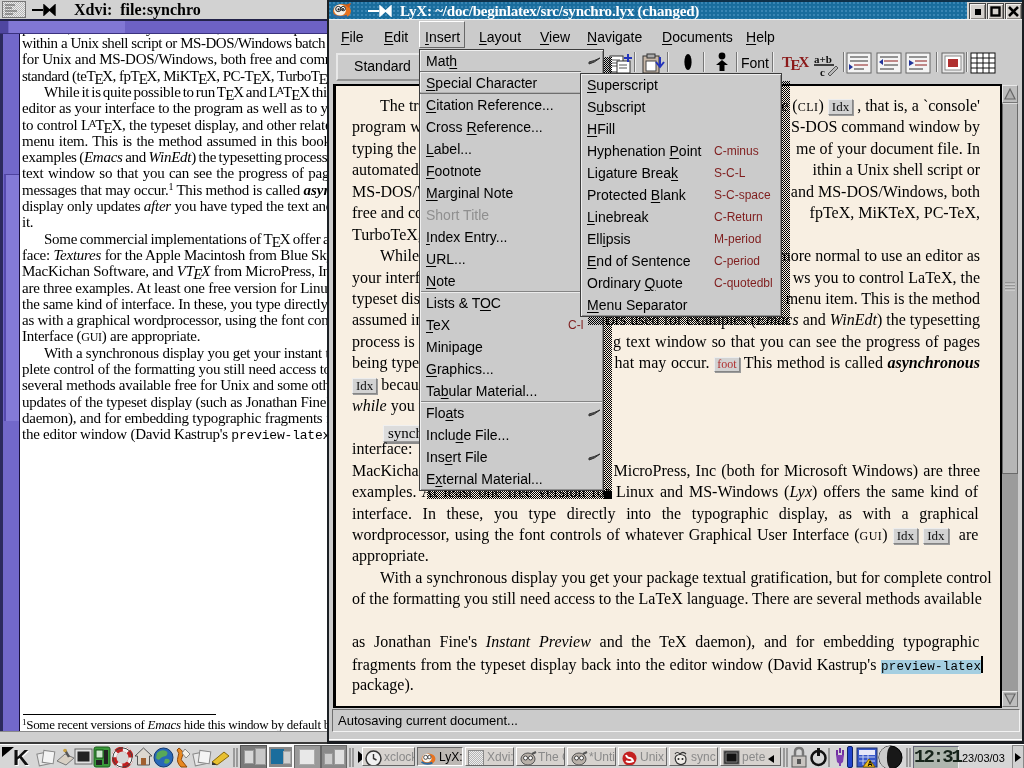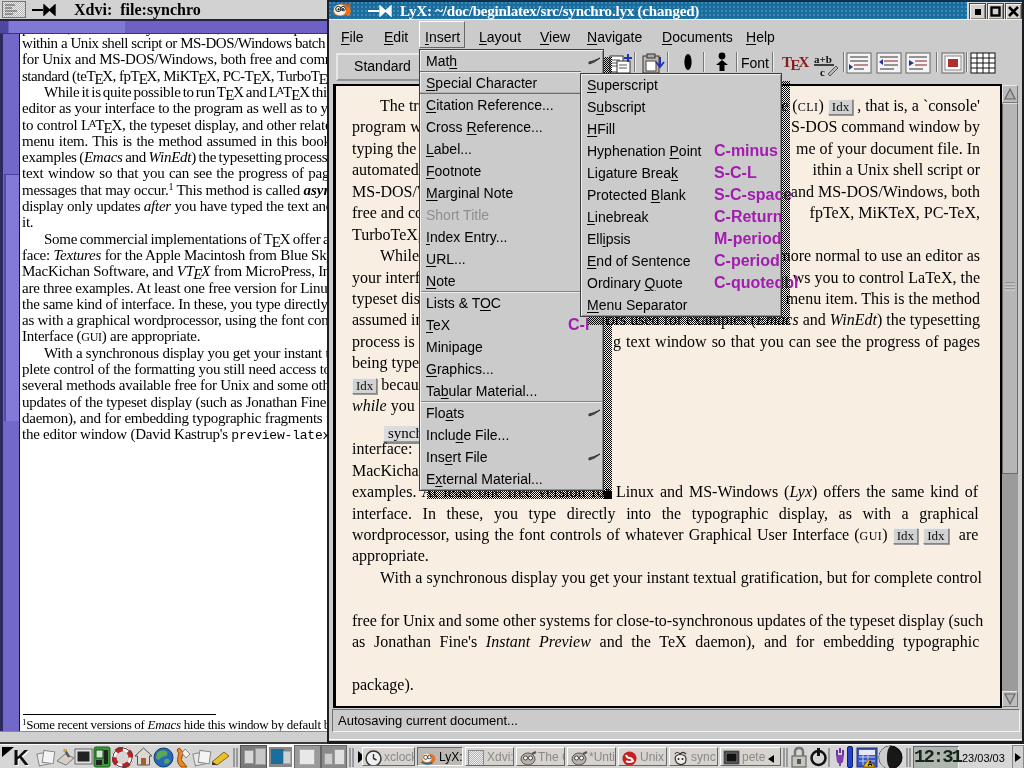--- a/index.html
+++ b/index.html
@@ -49,21 +49,21 @@
   .idx{display:inline-block;font-family:"Liberation Serif",serif;font-size:13px;line-height:12px;background:#d2d2d2;border:1px solid #858585;border-top-color:#ededed;border-left-color:#ededed;box-shadow:1px 1px 0 #9a9a9a;padding:1px 3px 1px 3px;color:#111;}
   .foot{display:inline-block;font-family:"Liberation Serif",serif;font-size:12px;line-height:11px;background:#d2d2d2;border:1px solid #858585;border-top-color:#ededed;border-left-color:#ededed;box-shadow:1px 1px 0 #9a9a9a;padding:1px 2px;color:#b03030;}
   .caps{font-size:12px;letter-spacing:0.5px;}
   .sel{background:#a5cfe1;font-family:"Liberation Mono",monospace;font-size:12.5px;letter-spacing:0.2px;}
   .synch{display:inline-block;font-family:"Liberation Serif",serif;font-size:15px;line-height:14px;background:#dcdcdc;border:1px solid #9a9a9a;border-top-color:#f0f0f0;border-left-color:#f0f0f0;box-shadow:1px 2px 0 #8a8a8a;padding:0 4px 1px 4px;}
   .cur{display:inline-block;width:2px;height:17px;background:#000;vertical-align:-3px;}
   i b,b i{letter-spacing:0;}
   
   .menu{position:absolute;background:#cbcbcb;border:1px solid #3c3c3c;box-shadow:inset 1px 1px 0 #efefef,inset -1px -1px 0 #909090;}
   .mi{position:absolute;left:6px;height:22px;line-height:22px;font-size:14px;color:#000;white-space:nowrap;}
-  .msc{position:absolute;height:22px;line-height:22px;font-size:16px;color:#a21caf;white-space:nowrap;font-weight:bold;}
+  .msc{position:absolute;height:22px;line-height:22px;font-size:12px;color:#7f1d1d;white-space:nowrap;}
   .mar{position:absolute;width:13px;height:8px;}
   .msep{position:absolute;left:1px;height:2px;background:#848484;border-bottom:1px solid #ececec;}
   .mactive{position:absolute;border-top:1px solid #6e6e6e;border-bottom:1px solid #6e6e6e;box-shadow:inset 0 1px 0 #ececec,inset 0 -1px 0 #b0b0b0;}
   .gray{color:#8f8f8f;}
   .dither{position:absolute;background:repeating-conic-gradient(#000 0 25%,rgba(0,0,0,0) 0 50%) 0 0/2px 2px;}
   u{text-decoration-thickness:1px;text-underline-offset:2px;}
   
   #taskbar{left:0;top:744px;width:1024px;height:24px;background:#d6d6d6;border-top:1px solid #fff;}
   .tbtn{position:absolute;top:2px;height:19px;background:#d6d2ce;border:1px solid #fff;border-right-color:#666;border-bottom-color:#666;font-size:12px;color:#8a8a8a;overflow:hidden;white-space:nowrap;}
   .tsep2{position:absolute;top:3px;width:5px;height:19px;border-left:2px solid #9a9a9a;border-right:2px solid #9a9a9a;}
@@ -257,32 +257,35 @@
   <div class="ln lnr" style="top:162px">more normal to use an editor as</div>
   <div class="ln" style="left:16px;top:184px">your interface to the program as</div>
   <div class="ln lnr" style="top:184px">ws you to control LaTeX, the</div>
   <div class="ln" style="left:16px;top:205px">typeset display, and other related</div>
   <div class="ln lnr" style="top:205px">menu item. This is the method</div>
   <div class="ln" style="left:16px;top:226px">assumed in this book. In both of the edit</div>
   <div class="ln lnr" style="top:226px">ors used for examples (<i>Emacs</i> and <i>WinEdt</i>) the typesetting</div>
   <div class="ln" style="left:16px;top:248px">process is run in a separate loggin</div>
   <div class="ln lnr" style="top:248px;word-spacing:1px">g text window so that you can see the progress of pages</div>
   <div class="ln" style="left:16px;top:269px">being typeset and any error messages t</div>
+  <div class="ln lnr" style="top:269px;word-spacing:0.6px">hat may occur. <span class="foot">foot</span> This method is called <i><b>asynchronous</b></i></div>
   <div class="ln" style="left:16px;top:291px"><span class="idx">Idx</span> because the display only u</div>
   <div class="ln" style="left:16px;top:312px"><i>while</i> you type it.</div>
   <div class="ln" style="left:47px;top:339px"><span class="synch">synchro</span></div>
   <div class="ln" style="left:16px;top:355px">interface:</div>
   <div class="ln" style="left:16px;top:377px">MacKichan Software, and <i>VTe</i></div>
+  <div class="ln lnr" style="top:377px;word-spacing:1.2px">MicroPress, Inc (both for Microsoft Windows) are three</div>
   <div class="ln" style="left:16px;top:398px;word-spacing:1.9px">examples. At least one free version for Linux and MS-Windows (<i>Lyx</i>) offers the same kind of</div>
   <div class="ln" style="left:16px;top:441px;word-spacing:1.1px">wordprocessor, using the font controls of whatever Graphical User Interface (<span class="caps">GUI</span>) <span class="idx">Idx</span> <span class="idx">Idx</span>&nbsp; are</div>
   <div class="ln" style="left:16px;top:420px;word-spacing:6.6px">interface. In these, you type directly into the typographic display, as with a graphical</div>
   <div class="ln" style="left:16px;top:462px">appropriate.</div>
-  <div class="ln" style="left:44px;top:484px;word-spacing:0px">With a synchronous display you get your instant textual gratification, but for complete control</div>
-  <div class="ln" style="left:16px;top:527px;word-spacing:-0.3px">free for Unix and some other systems for close-to-synchronous updates of the typeset display (such</div>
+  <div class="ln" style="left:44px;top:484px;word-spacing:0px">With a synchronous display you get your package textual gratification, but for complete control</div>
+  <div class="ln" style="left:16px;top:505px;word-spacing:-0.1px">of the formatting you still need access to the LaTeX language. There are several methods available</div>
   <div class="ln" style="left:16px;top:548px;word-spacing:4.7px">as Jonathan Fine's <i>Instant Preview</i> and the TeX daemon), and for embedding typographic</div>
+  <div class="ln" style="left:16px;top:570px;word-spacing:0.6px">fragments from the typeset display back into the editor window (David Kastrup's <span class="sel">preview-latex</span><span class="cur"></span></div>
   <div class="ln" style="left:16px;top:591px">package).</div>
   </div>
   <div class="abs" id="lyx-scroll">
     <div class="abs" style="left:0;top:0;width:16px;height:18px;background:#bdbdbd;border:1px solid #777;border-top-color:#e8e8e8;border-left-color:#e8e8e8">
       <svg width="14" height="16">
           <path d="M7 3 L12 13 L2 13 Z" fill="#b0b0b0" stroke="#666" stroke-width="1.2"></path>
         </svg></div>
     <div class="abs" style="left:0;top:18px;width:16px;height:371px;background:#b6b6b6;border:1px solid #6a6a6a;border-top-color:#dedede;">
       <svg class="abs" width="12" height="10" style="left:1px;top:178px">
           <path d="M1 1 h10 M1 4 h10 M1 7 h10" stroke="#777" stroke-width="1"></path>

